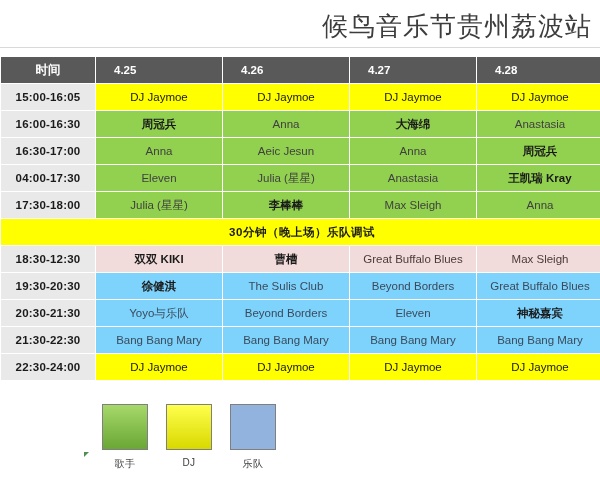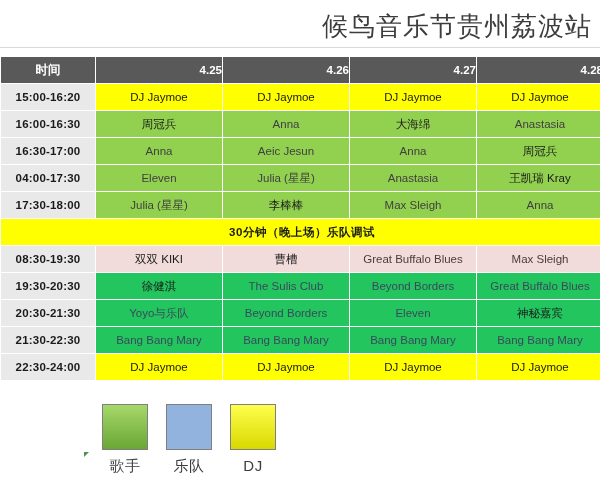--- a/index.html
+++ b/index.html
@@ -68,37 +68,37 @@
   col.day-col  { width: 126px; }
 
   thead th {
     background: #595959;
     color: #ffffff;
     font-weight: bold;
     height: 32px;
     font-size: 12.5px;
   }
   thead th.time-head { font-size: 12.5px; }
-  thead th.day-head { text-align: right; padding-left: 18px; }
+  thead th.day-head { text-align: left; padding-left: 18px; }
 
   td.time-cell {
     background: #e9e9e9;
     color: #1a1a1a;
     font-weight: bold;
     font-size: 11px;
     letter-spacing: 0.2px;
   }
 
   
   td.c-dj     { background: #ffff00; color: #1a1a1a; margin-left: 24px; }
   td.c-singer { background: #92d050; color: #404040; }
-  td.c-band   { background: #22c55e; color: #3a4a5c; }
+  td.c-band   { background: #7dd3fc; color: #3a4a5c; }
   td.c-acou   { background: #f2dcdb; color: #4a3a3a; }
 
-  td.strong { font-weight: normal; color: #1a1a1a; }
+  td.strong { font-weight: bold; color: #1a1a1a; }
 
   td.break-row {
     background: #ffff00;
     color: #1a1a1a;
     font-weight: bold;
     font-size: 12px;
     letter-spacing: 0.5px;
   }
 
   
@@ -128,21 +128,21 @@
     background: #93b3df;
   }
   .legend-swatch.s-dj {
     background: linear-gradient(to bottom, #ffff4d, #d8d800);
   }
   .legend-swatch.s-acou {
     background: #e9b6b6;
   }
   .legend-label {
     margin-top: 7px;
-    font-size: 15px;
+    font-size: 10px;
     color: #3d3d3d;
     white-space: nowrap;
     letter-spacing: 0.5px;
   }
 
   
   .marker {
     position: absolute;
     width: 0; height: 0;
     border-top: 5px solid #2f7d32;
@@ -170,21 +170,21 @@
       <tr>
         <th class="time-head">时间</th>
         <th class="day-head">4.25</th>
         <th class="day-head">4.26</th>
         <th class="day-head">4.27</th>
         <th class="day-head">4.28</th>
       </tr>
     </thead>
     <tbody id="schedule-body">
         <tr>
-          <td class="time-cell">15:00-16:20</td>
+          <td class="time-cell">15:00-16:05</td>
           <td class="c-dj">DJ Jaymoe</td>
           <td class="c-dj">DJ Jaymoe</td>
           <td class="c-dj">DJ Jaymoe</td>
           <td class="c-dj">DJ Jaymoe</td>
         </tr>
         <tr>
           <td class="time-cell">16:00-16:30</td>
           <td class="c-singer strong">周冠兵</td>
           <td class="c-singer">Anna</td>
           <td class="c-singer strong">大海绵</td>
@@ -208,21 +208,21 @@
           <td class="time-cell">17:30-18:00</td>
           <td class="c-singer">Julia (星星)</td>
           <td class="c-singer strong">李棒棒</td>
           <td class="c-singer">Max Sleigh</td>
           <td class="c-singer">Anna</td>
         </tr>
         <tr>
           <td class="break-row" colspan="5">30分钟（晚上场）乐队调试</td>
         </tr>
         <tr>
-          <td class="time-cell">08:30-19:30</td>
+          <td class="time-cell">18:30-12:30</td>
           <td class="c-acou strong">双双 KIKI</td>
           <td class="c-acou strong">曹槽</td>
           <td class="c-acou">Great Buffalo Blues</td>
           <td class="c-acou">Max Sleigh</td>
         </tr>
         <tr>
           <td class="time-cell">19:30-20:30</td>
           <td class="c-band strong">徐健淇</td>
           <td class="c-band">The Sulis Club</td>
           <td class="c-band">Beyond Borders</td>
@@ -252,22 +252,22 @@
       </tbody>
   </table>
 </div>
 
 <div class="legend" id="legend">
     <div class="legend-item">
       <div class="legend-swatch s-singer"></div>
       <div class="legend-label">歌手</div>
     </div>
     <div class="legend-item">
+      <div class="legend-swatch s-dj"></div>
+      <div class="legend-label">DJ</div>
+    </div>
+    <div class="legend-item">
       <div class="legend-swatch s-band"></div>
       <div class="legend-label">乐队</div>
     </div>
-    <div class="legend-item">
-      <div class="legend-swatch s-dj"></div>
-      <div class="legend-label">DJ</div>
-    </div>
   </div>
 
 <div class="marker" style="left:84px; top:452px;"></div>
 
 </body></html>

